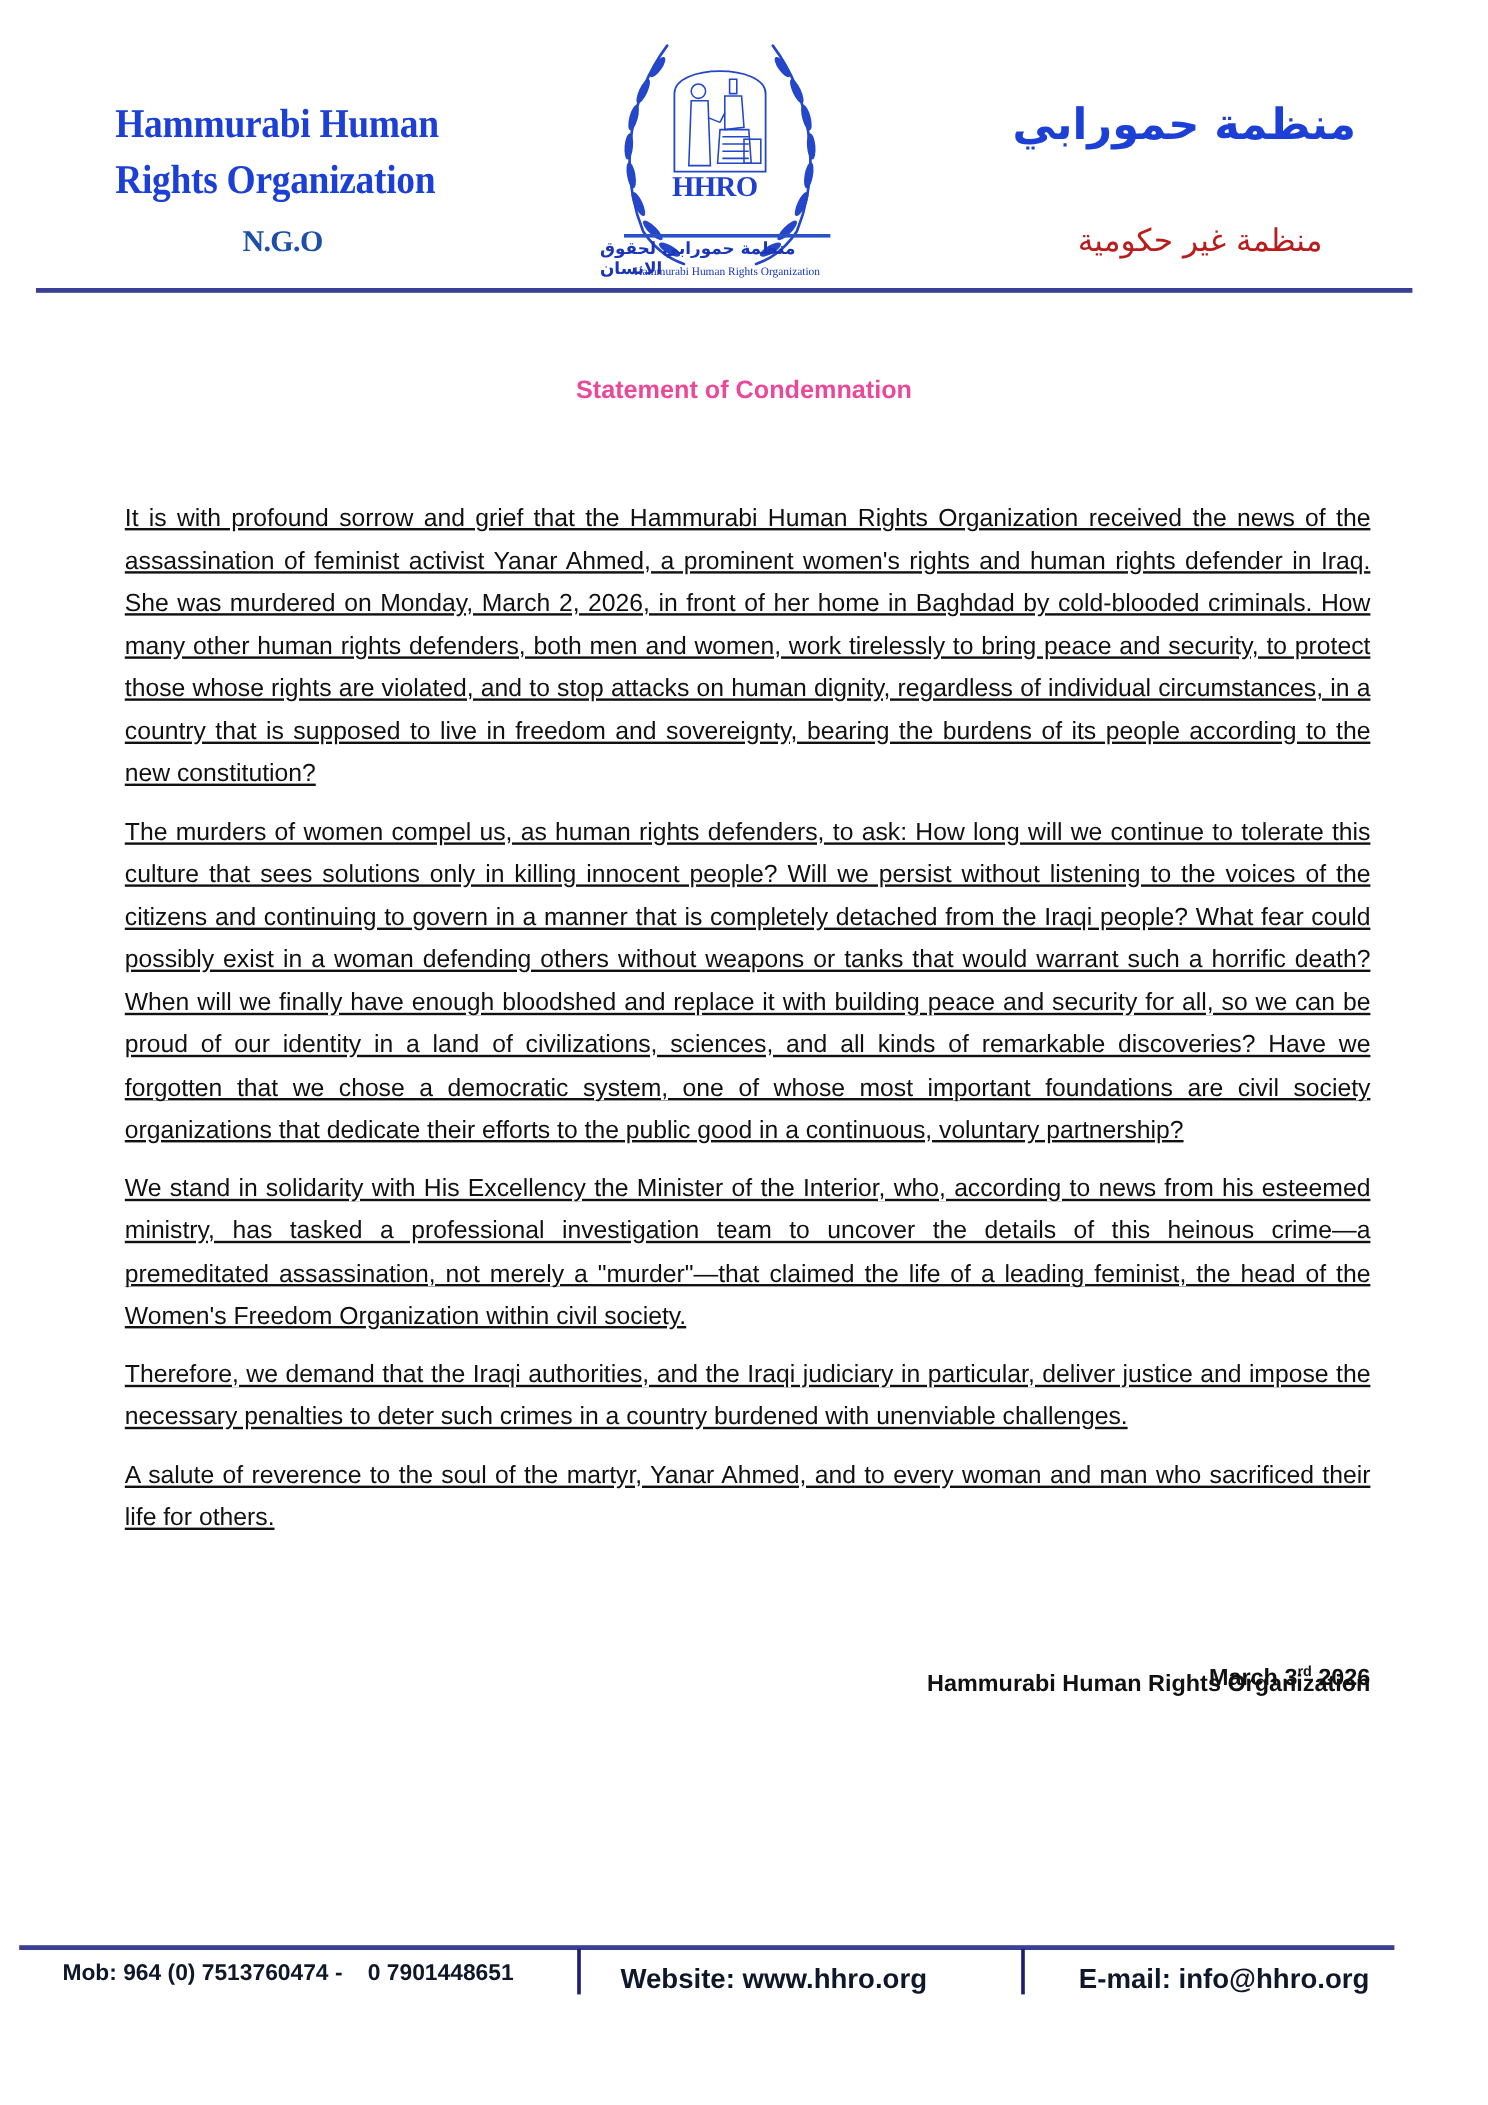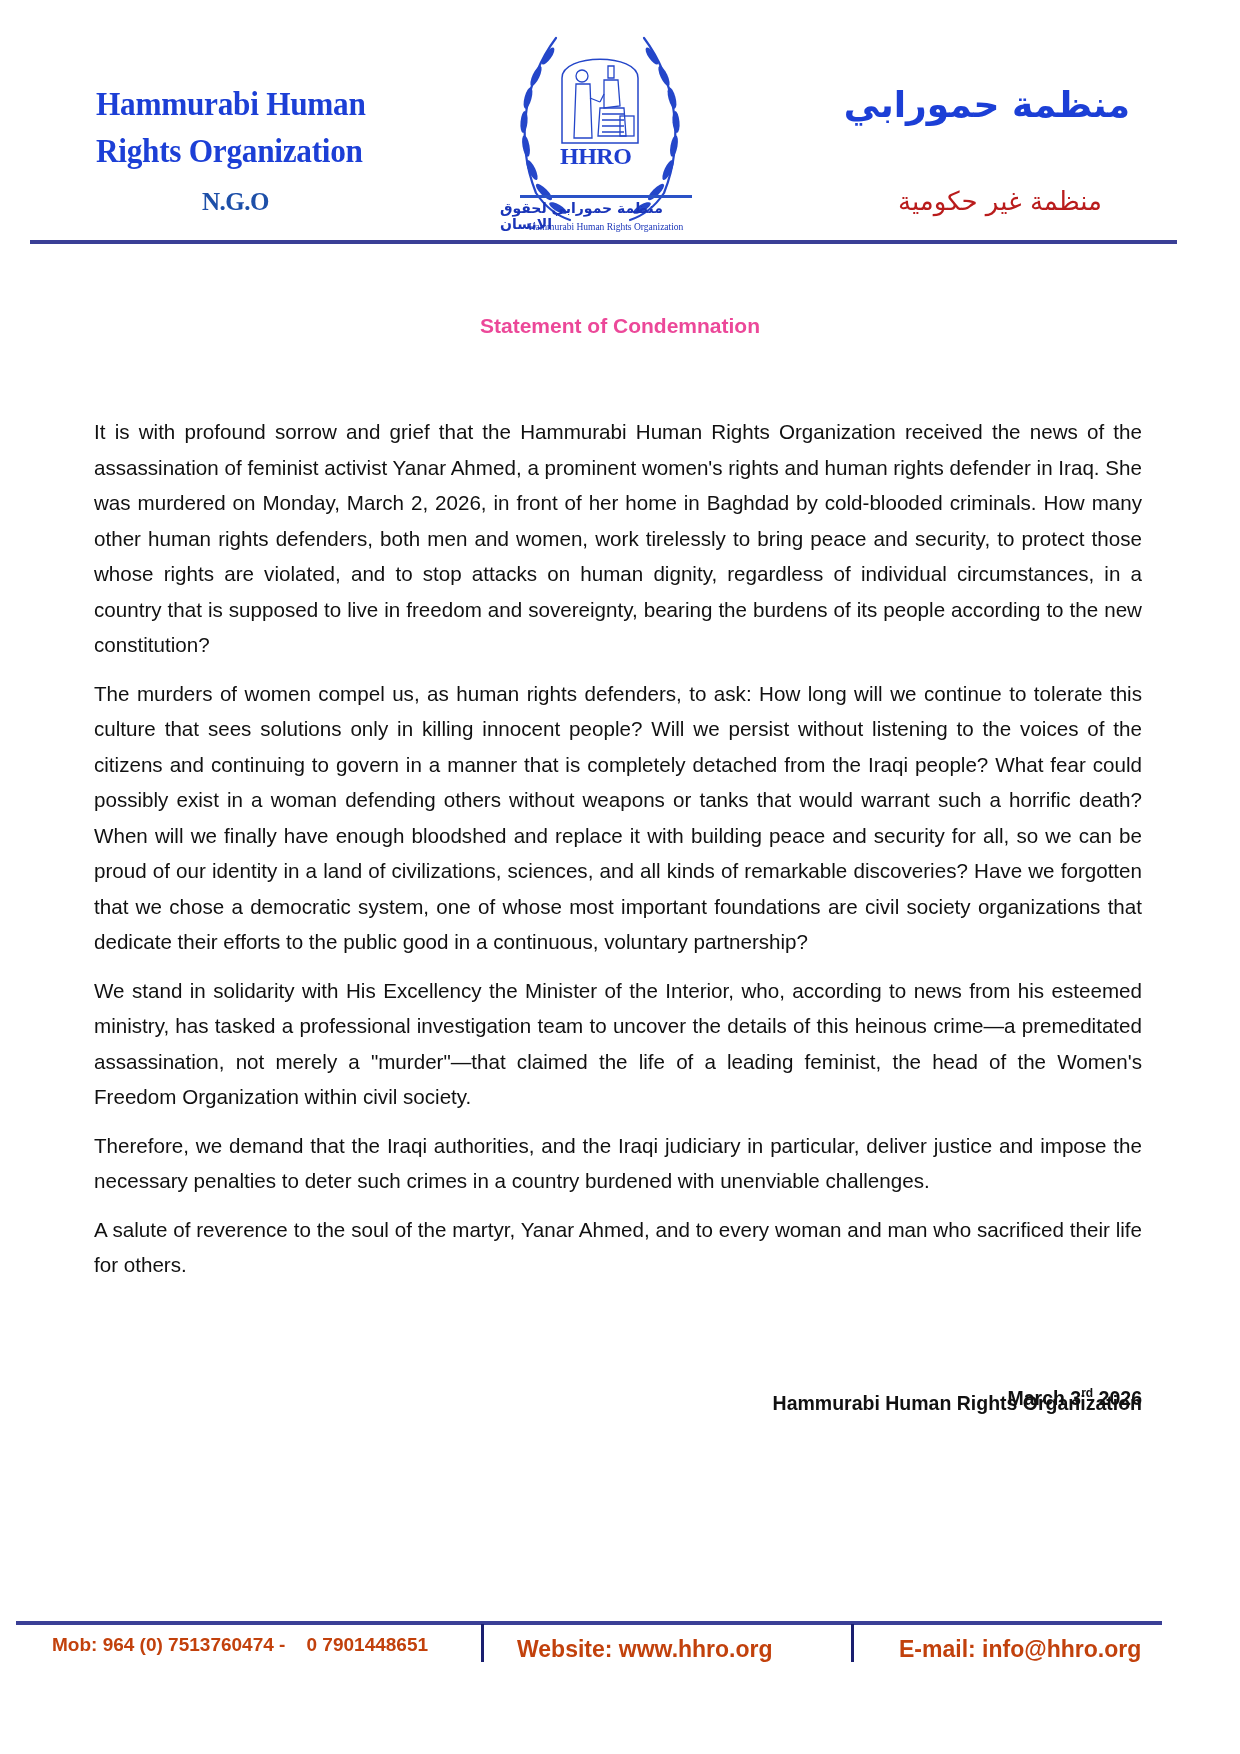--- a/index.html
+++ b/index.html
@@ -28,30 +28,30 @@
             font-weight: bold; color: #1c3fd6; font-size: 36px; line-height: 50px; }
   .org-ar-sub { right: 138px; top: 186px; direction: rtl; text-align: right; font-family: "DejaVu Sans", sans-serif;
                 color: #b91c1c; font-size: 26px; }
 
   .header-rule { left: 30px; top: 240px; width: 1147px; height: 4px; background: #3a3f96; }
 
   .title { left: 0; top: 314px; width: 1240px; text-align: center; font-weight: bold; font-size: 21px; color: #ec4899; }
 
   .body { left: 94px; top: 414px; width: 1048px; font-size: 20.6px; line-height: 35.5px; color: #111;
           text-align: justify; }
-  .body p { margin: 0 0 13px 0; }
+  .body p { margin: 0 0 13px 10px; text-decoration: underline; }
 
   .sig { right: 98px; width: 600px; text-align: right; font-weight: bold; font-size: 19.5px; color: #111; }
   .sig-org { top: 1392px; }
   .sig-date { top: 1386px; }
   .sig-date sup { font-size: 12px; }
 
   .footer-rule { left: 16px; top: 1621px; width: 1146px; height: 4px; background: #3a3f96; }
   .footer-div { top: 1624px; width: 3px; height: 38px; background: #1a1f70; }
-  .footer-text { top: 1634px; font-weight: bold; color: #c2410c; }
+  .footer-text { top: 1634px; font-weight: bold; color: #0f172a; }
   .f-mob { left: 52px; font-size: 19px; }
   .f-web { left: 517px; font-size: 23px; top: 1636px; }
   .f-mail { left: 899px; font-size: 23px; top: 1636px; }
 </style>
 </head>
 <body>
 
 <div class="abs org-en">
   <div>Hammurabi Human</div>
   <div>Rights Organization</div>

